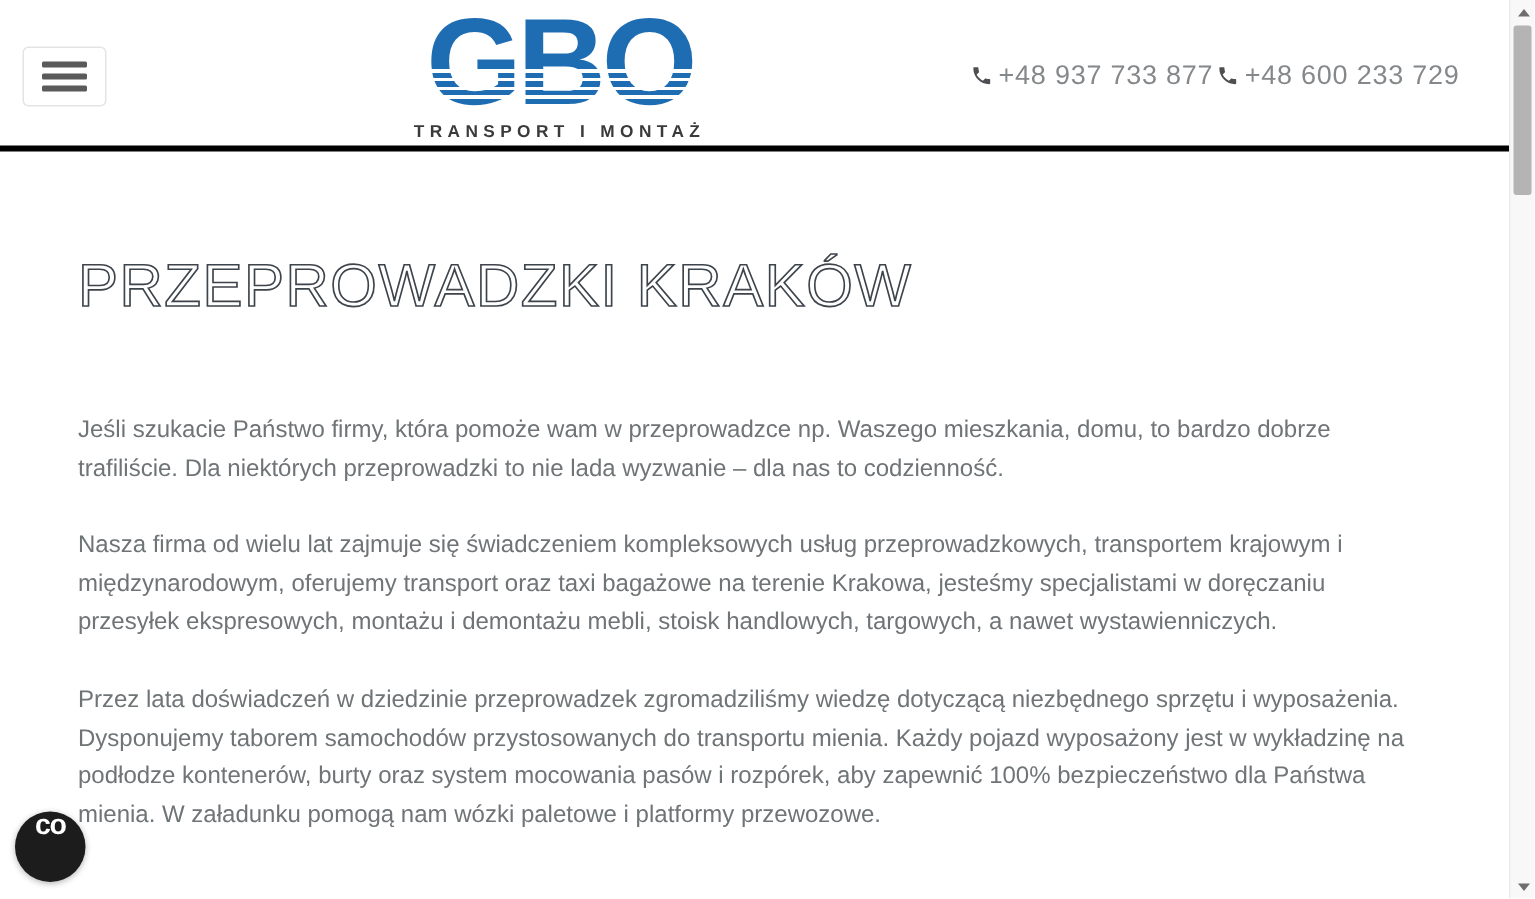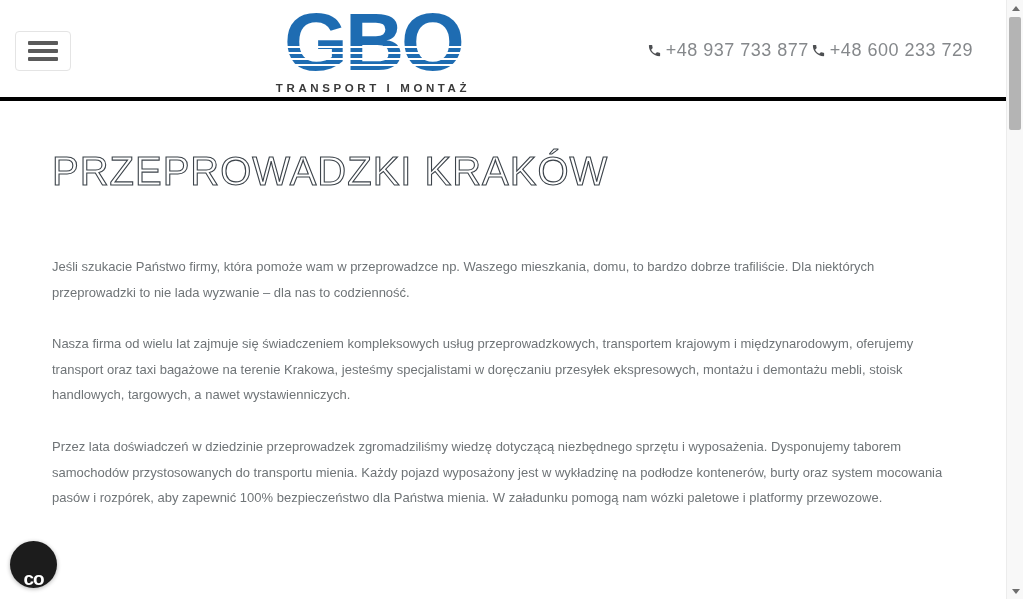--- a/index.html
+++ b/index.html
@@ -49,36 +49,36 @@
     position:absolute; right:33px; top:0; height:101px;
     display:flex; align-items:center; gap:2px;
   }
   .phone-item { display:flex; align-items:center; gap:4px; }
   .phone-item svg { width:15px; height:15px; fill:#4d4f52; }
   .phone-number { font-size:18px; color:#85888b; letter-spacing:0.5px; white-space:nowrap; }
 
   
   .main { position:absolute; top:101px; left:52px; width:900px; }
   .page-title {
-    margin-top:48px; font-size:40px; font-weight:400; letter-spacing:1px;
+    margin-top:68px; font-size:40px; font-weight:400; letter-spacing:1px;
     color:#3d444b; white-space:nowrap;
   }
   @supports (-webkit-text-stroke: 1px #3d444b) {
     .page-title { -webkit-text-fill-color:transparent; -webkit-text-stroke:1.1px #3d444b; }
   }
   .paragraphs { margin-top:60px; }
   .paragraphs p {
-    font-size:13px; line-height:25.6px; color:#6f7477; margin-bottom:26px;
+    font-size:16px; line-height:25.6px; color:#6f7477; margin-bottom:26px;
   }
 
   
   .cookie-btn {
     position:absolute; left:10px; top:541px; width:47px; height:47px;
     border-radius:50%; background:#1c1c1c; border:none; cursor:pointer;
-    display:flex; align-items:flex-end; justify-content:center;
+    display:flex; align-items:flex-start; justify-content:center;
     box-shadow:0 1px 4px rgba(0,0,0,0.3); z-index:20;
   }
   .cookie-btn span {
     color:#fff; font-size:19px; font-weight:800; letter-spacing:-1px; line-height:1;
   }
 
   
   .scrollbar {
     position:absolute; right:0; top:0; width:17px; height:599px;
     background:#f8f8f8; border-left:1px solid #ececec; z-index:30;

